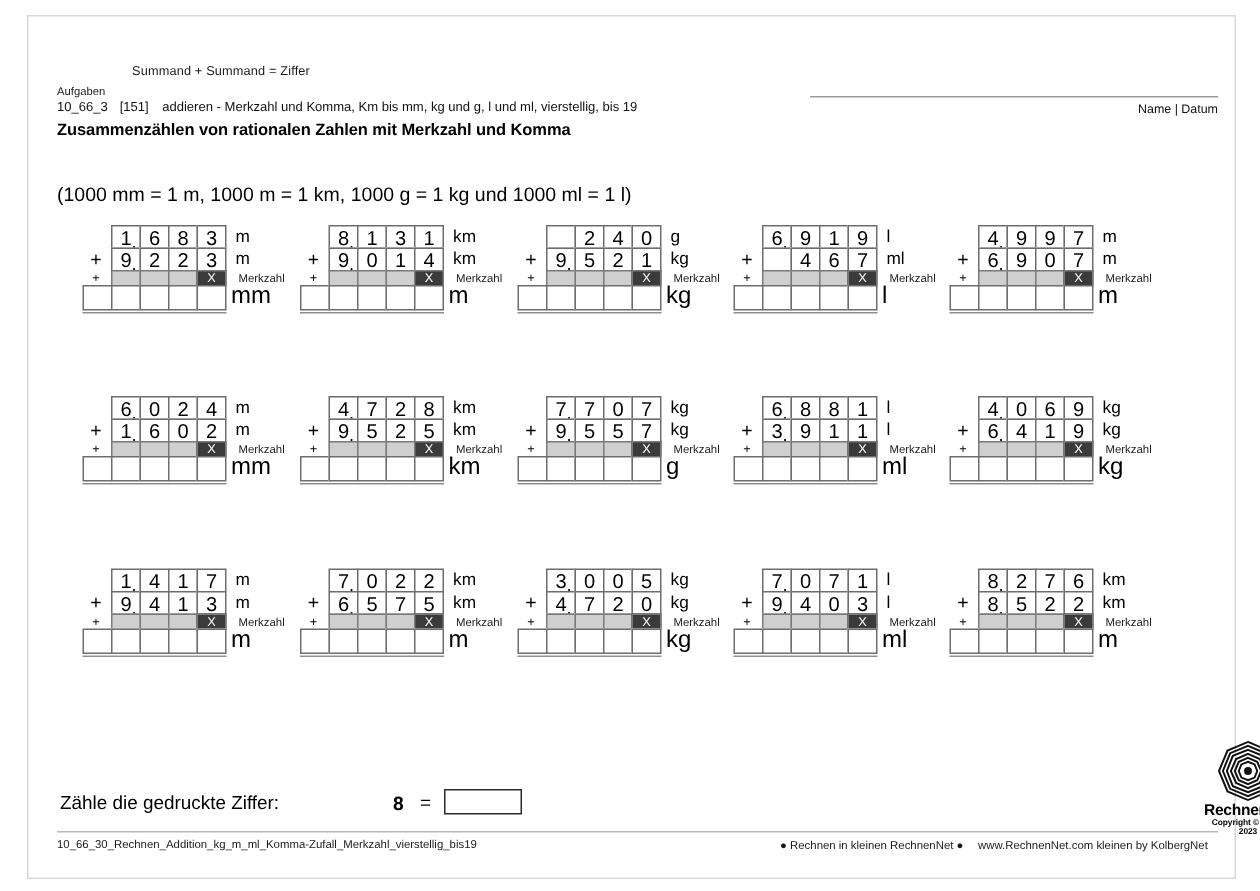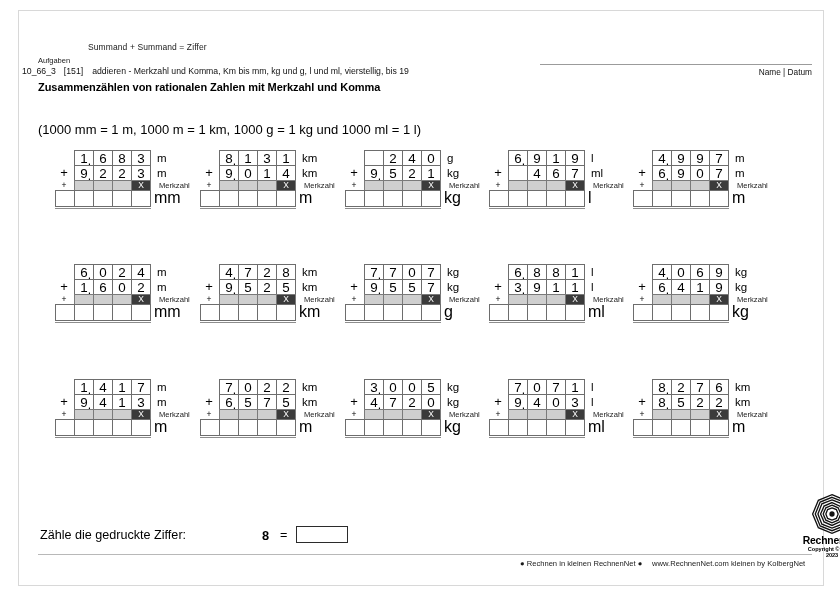--- a/index.html
+++ b/index.html
@@ -39,21 +39,21 @@
   }
   .hdr-aufgaben {
     position: absolute;
     left: 38px; top: 56px;
     font-size: 7.5px;
     color: #1a1a1a;
     white-space: nowrap;
   }
   .hdr-code-line {
     position: absolute;
-    left: 22px; top: 66px;
+    left: 38px; top: 66px;
     font-size: 8.7px;
     color: #111;
     white-space: nowrap;
   }
   .hdr-code-line .code { margin-right: 8px; }
   .hdr-code-line .idx  { margin-right: 9px; }
 
   .name-rule {
     position: absolute;
     left: 540px; top: 64px;
@@ -1109,20 +1109,21 @@
         <div class="baseline" style="top: 58px; width: 96px;"></div>
       </div>
     </div>
 
   <div class="count-label">Zähle die gedruckte Ziffer:</div>
   <div class="count-digit">8</div>
   <div class="count-eq">=</div>
   <div class="count-box"></div>
 
   <div class="footer-rule"></div>
+  <div class="file-name">10_66_30_Rechnen_Addition_kg_m_ml_Komma-Zufall_Merkzahl_vierstellig_bis19</div>
   <div class="footer-mid">● Rechnen in kleinen RechnenNet ●</div>
   <div class="footer-right">www.RechnenNet.com kleinen by KolbergNet</div>
 
   <div class="logo">
     <svg class="logo-mark" viewBox="0 0 100 100">
       <g transform="translate(50,50)">
         <g id="spiral">
           <path d="M0,-44 L31,-31 L44,0 L31,31 L0,44 L-31,31 L-44,0 L-31,-31 Z" fill="none" stroke="#111" stroke-width="3"></path>
           <path d="M0,-38 L27,-27 L38,0 L27,27 L0,38 L-27,27 L-38,0 L-27,-27 Z" fill="none" stroke="#111" stroke-width="3"></path>
           <path d="M0,-32 L23,-23 L32,0 L23,23 L0,32 L-23,23 L-32,0 L-23,-23 Z" fill="none" stroke="#111" stroke-width="3"></path>

